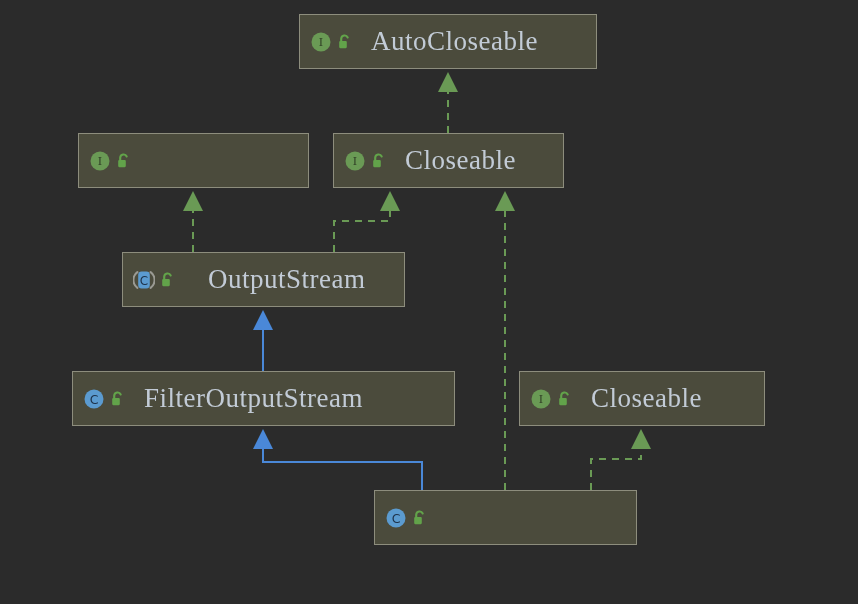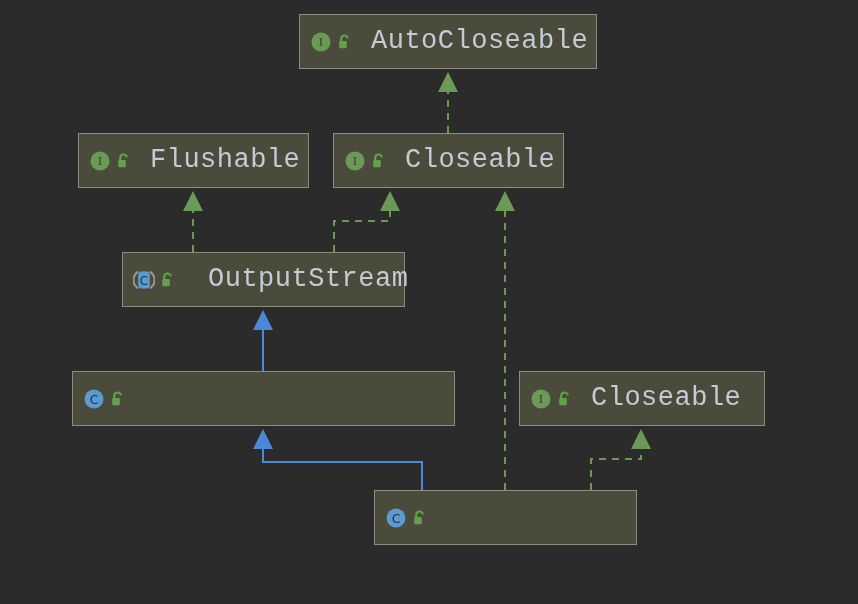--- a/index.html
+++ b/index.html
@@ -56,21 +56,21 @@
     flex: 0 0 auto;
     display: block;
     margin-left: 3px;
   }
   .node-label {
     margin-left: 18px;
     color: #c2cbd6;
     font-size: 27px;
     line-height: 1;
     letter-spacing: 0.5px;
-    font-family: Liberation Mono, monospace;
+    font-family: Liberation Serif, serif;
   }
   .watermark {
     position: absolute;
     left: 18px;
     top: 516px;
     width: 330px;
     height: 76px;
     color: #303030;
     font-size: 11px;
     font-family: "Liberation Sans", sans-serif;
@@ -134,21 +134,20 @@
         <span class="node-icons">
           <svg class="type-icon" viewBox="0 0 22 22">
             <circle cx="11" cy="11" r="9.5" fill="#6a9a55"></circle>
             <text x="11" y="15.4" text-anchor="middle" font-family="DejaVu Serif, Liberation Serif, serif" font-size="11" fill="#2f3d25">I</text>
           </svg>
           <svg class="vis-icon" viewBox="0 0 18 18">
             <path d="M6.2 8.2 V5.6 a3.4 3.4 0 0 1 6.5 -1.1" stroke="#62a34a" stroke-width="2.1" fill="none" stroke-linecap="round"></path>
             <rect x="4.2" y="8.0" width="7.6" height="7.2" rx="1.1" fill="#62a34a"></rect>
           </svg>
         </span>
-        <span class="node-label" style="color: rgb(194, 203, 214);">Flushable</span>
       </div>
       <div class="node" style="left: 333px; top: 133px; width: 231px; height: 55px; background: rgb(75, 75, 60); border-color: rgb(141, 141, 125);">
         <span class="node-icons">
           <svg class="type-icon" viewBox="0 0 22 22">
             <circle cx="11" cy="11" r="9.5" fill="#6a9a55"></circle>
             <text x="11" y="15.4" text-anchor="middle" font-family="DejaVu Serif, Liberation Serif, serif" font-size="11" fill="#2f3d25">I</text>
           </svg>
           <svg class="vis-icon" viewBox="0 0 18 18">
             <path d="M6.2 8.2 V5.6 a3.4 3.4 0 0 1 6.5 -1.1" stroke="#62a34a" stroke-width="2.1" fill="none" stroke-linecap="round"></path>
             <rect x="4.2" y="8.0" width="7.6" height="7.2" rx="1.1" fill="#62a34a"></rect>
@@ -175,20 +174,21 @@
         <span class="node-icons">
           <svg class="type-icon" viewBox="0 0 22 22">
             <circle cx="11" cy="11" r="9.5" fill="#5b9bd0"></circle>
             <text x="11" y="15.6" text-anchor="middle" font-family="DejaVu Sans, Liberation Sans, sans-serif" font-size="12.5" fill="#1d3148">C</text>
           </svg>
           <svg class="vis-icon" viewBox="0 0 18 18">
             <path d="M6.2 8.2 V5.6 a3.4 3.4 0 0 1 6.5 -1.1" stroke="#62a34a" stroke-width="2.1" fill="none" stroke-linecap="round"></path>
             <rect x="4.2" y="8.0" width="7.6" height="7.2" rx="1.1" fill="#62a34a"></rect>
           </svg>
         </span>
+        <span class="node-label" style="color: rgb(194, 203, 214);">FilterOutputStream</span>
       </div>
       <div class="node" style="left: 519px; top: 371px; width: 246px; height: 55px; background: rgb(75, 75, 60); border-color: rgb(141, 141, 125);">
         <span class="node-icons">
           <svg class="type-icon" viewBox="0 0 22 22">
             <circle cx="11" cy="11" r="9.5" fill="#6a9a55"></circle>
             <text x="11" y="15.4" text-anchor="middle" font-family="DejaVu Serif, Liberation Serif, serif" font-size="11" fill="#2f3d25">I</text>
           </svg>
           <svg class="vis-icon" viewBox="0 0 18 18">
             <path d="M6.2 8.2 V5.6 a3.4 3.4 0 0 1 6.5 -1.1" stroke="#62a34a" stroke-width="2.1" fill="none" stroke-linecap="round"></path>
             <rect x="4.2" y="8.0" width="7.6" height="7.2" rx="1.1" fill="#62a34a"></rect>

